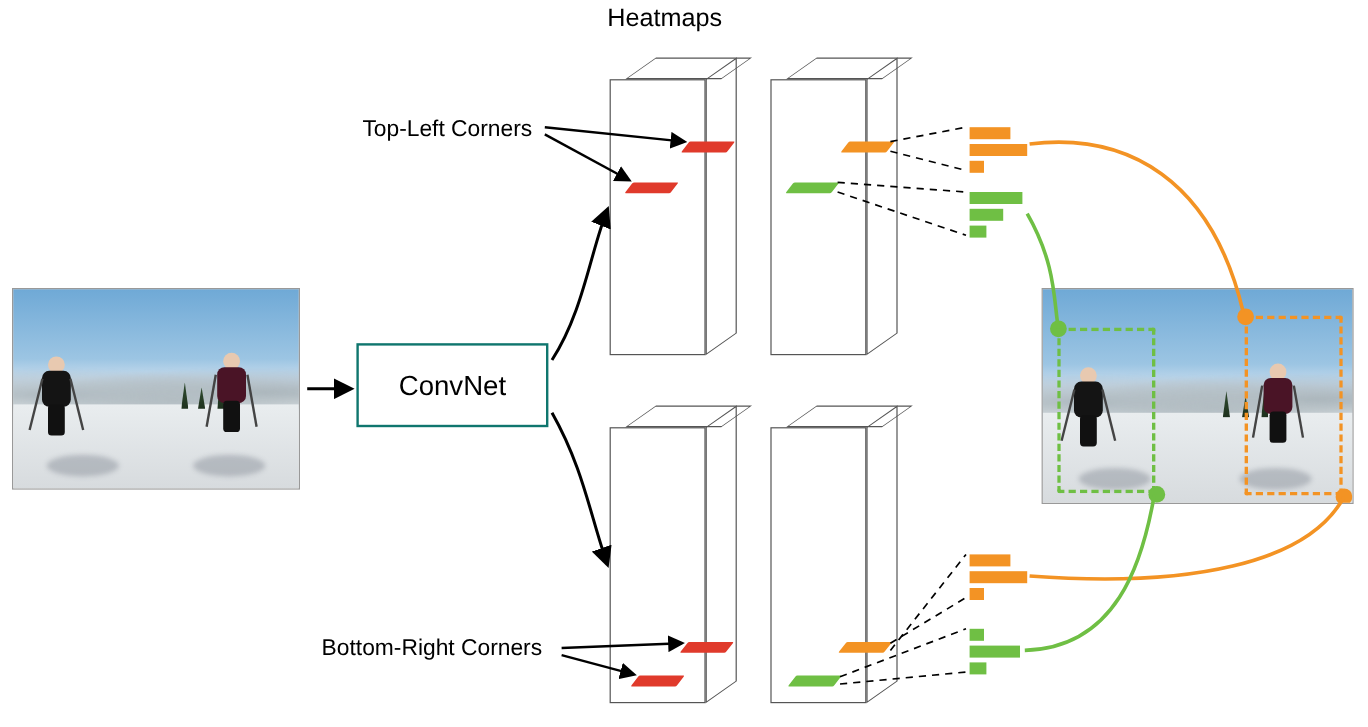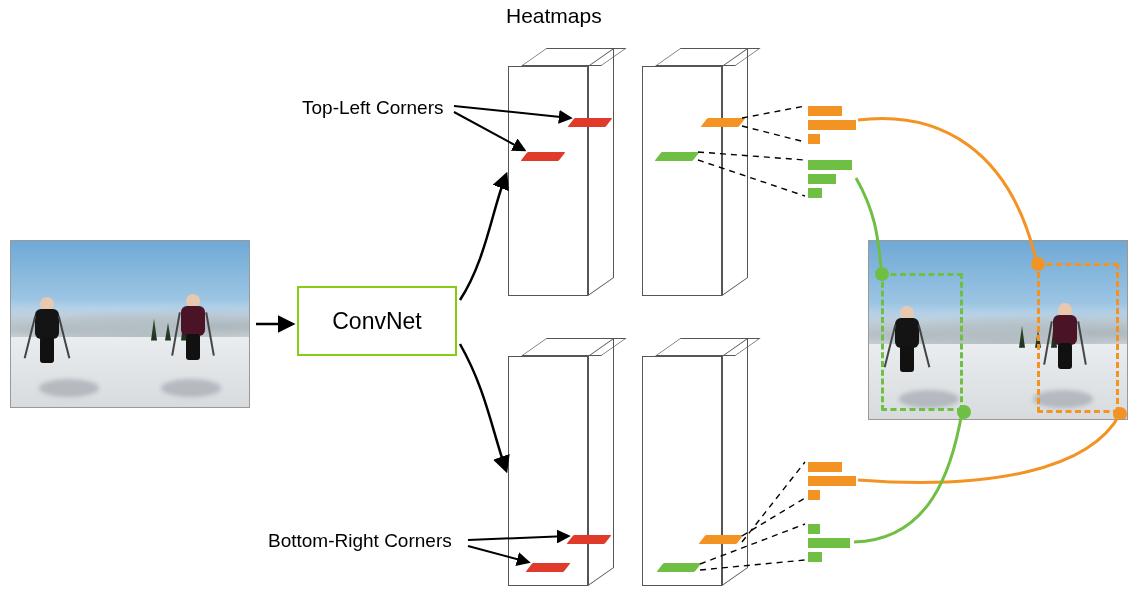--- a/index.html
+++ b/index.html
@@ -10,21 +10,21 @@
     height: 606px;
     font-family: "Helvetica Neue", Arial, sans-serif;
     background: #fff;
     position: relative;
     overflow: hidden;
   }
   .stage { position: relative; width: 952px; height: 606px; padding-left: 40px; }
   .label { position: absolute; font-size: 21px; color: #000; white-space: nowrap; }
   .convnet-box {
     position: absolute;
-    border: 2px solid #84cc16;
+    border: 2px solid #0f766e;
     background: #fff;
     display: flex;
     align-items: center;
     justify-content: center;
     font-size: 23px;
   }
 
   
   .cuboid { position: absolute; }
   .cuboid .front, .cuboid .top, .cuboid .side { position: absolute; }

